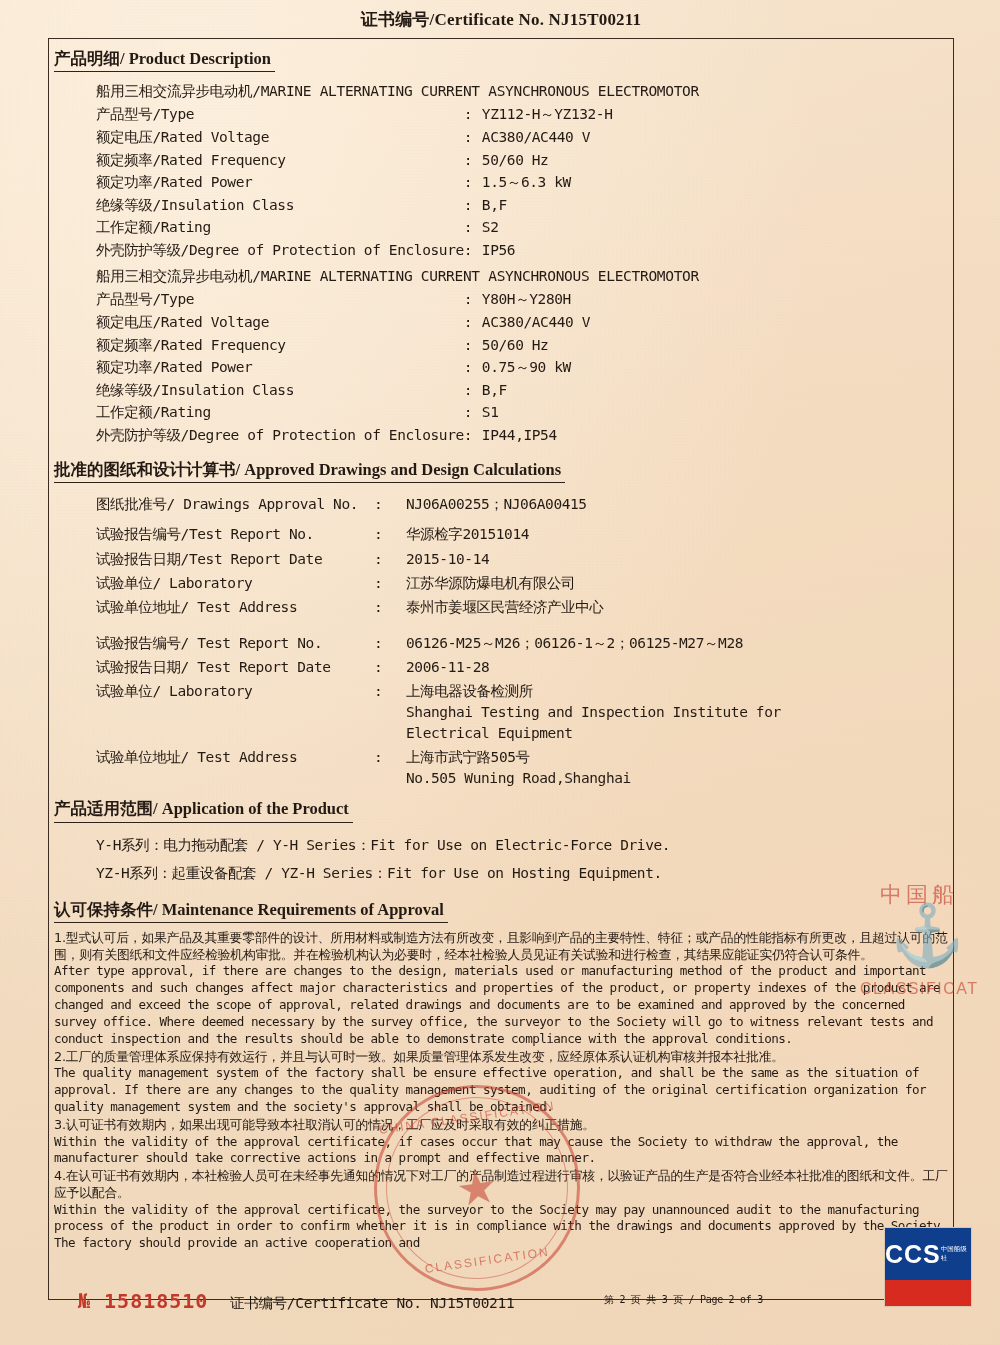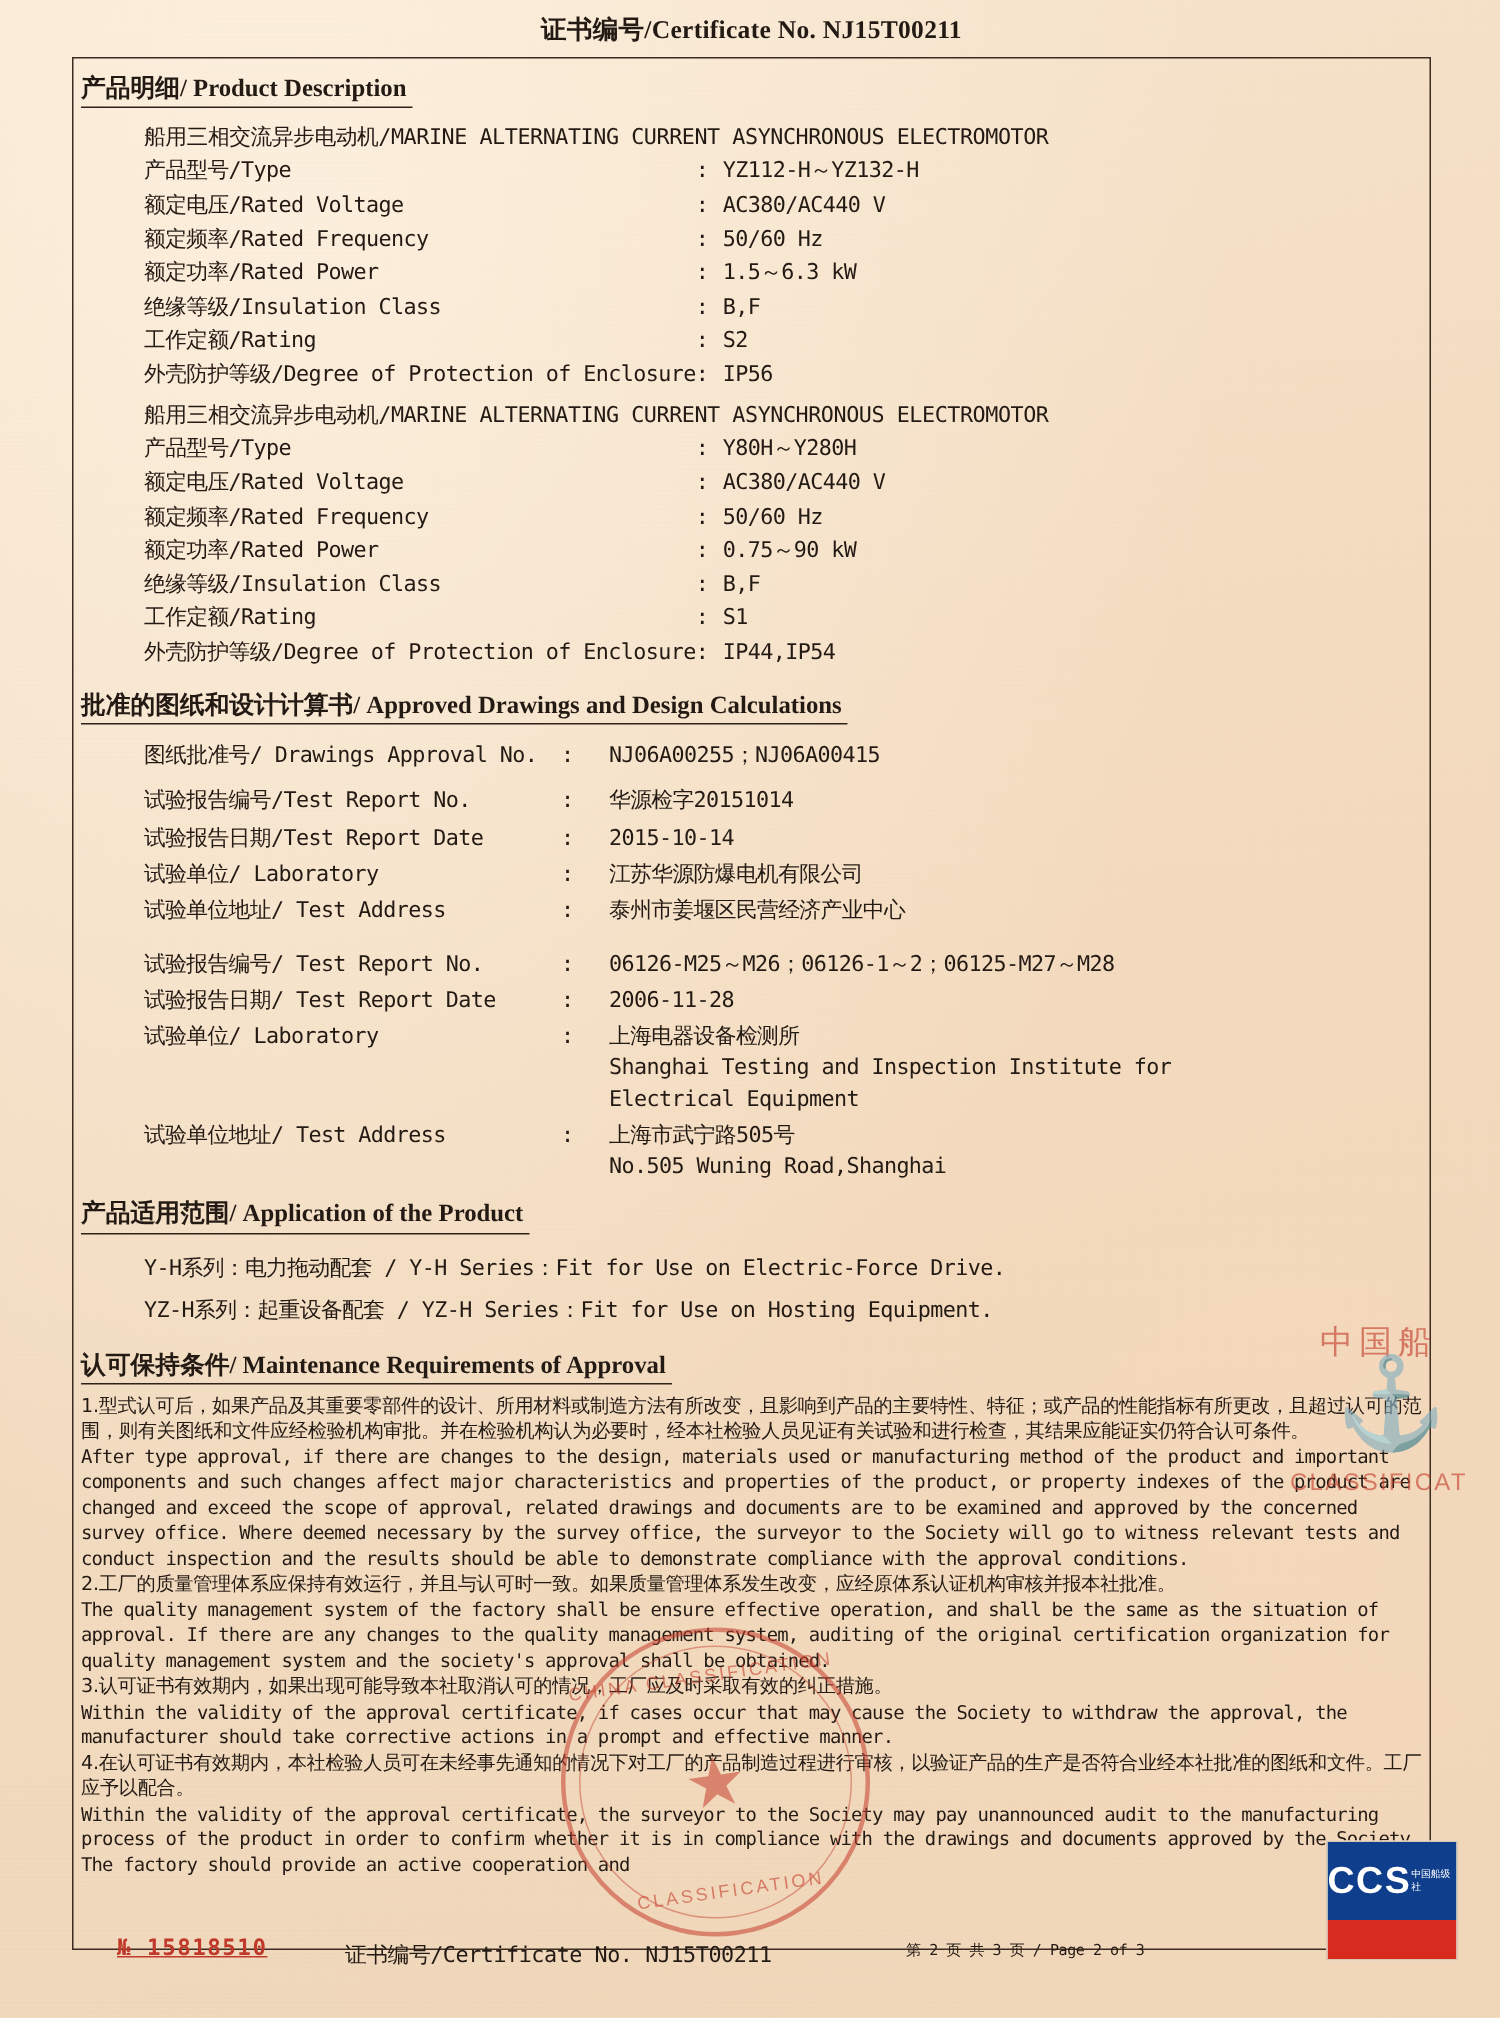--- a/index.html
+++ b/index.html
@@ -139,25 +139,24 @@
     left: 48px;
     bottom: 22px;
     width: 906px;
     height: 34px;
   }
   .serial {
     position: absolute;
     left: 30px;
     top: 0px;
     color: #c0392b;
-    font-size: 15px;
+    font-size: 20px;
     font-family: "DejaVu Sans Mono", monospace;
     letter-spacing: 1px;
     font-weight: bold;
-    text-decoration: underline;
   }
   .footer-cert {
     position: absolute;
     left: 182px;
     top: 5px;
     font-size: 14.5px;
     font-family: "DejaVu Sans Mono", monospace;
     letter-spacing: -0.3px;
   }
   .footer-page {

